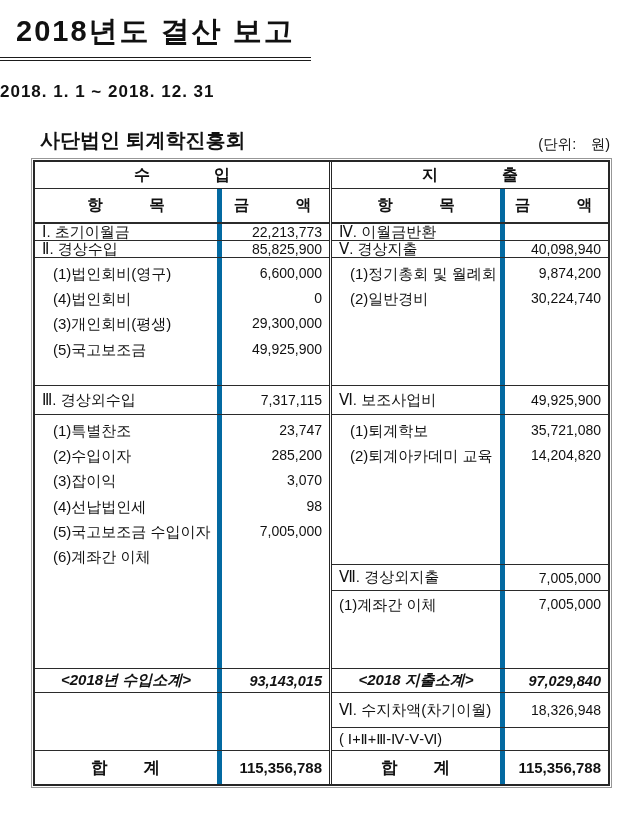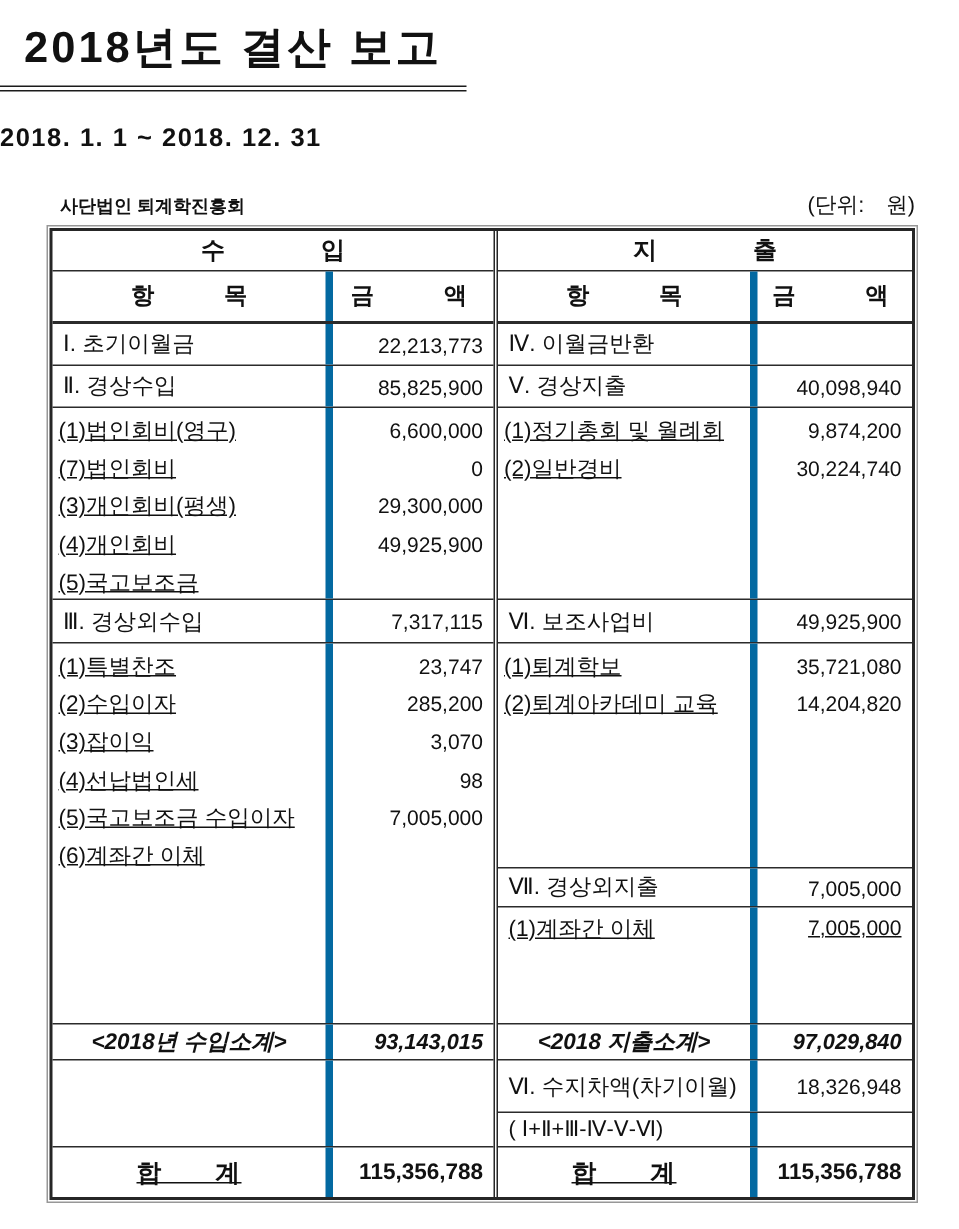--- a/index.html
+++ b/index.html
@@ -21,44 +21,44 @@
     padding:0 16px 5px 16px;
   }
   .period{
     margin-top:21px;
     font-size:17px;font-weight:600;letter-spacing:1px;
   }
   .org-line{
     display:flex;justify-content:space-between;align-items:flex-end;
     margin:25px 0 6px 40px;width:570px;
   }
-  .org{font-size:12px;font-weight:bold;}
+  .org{font-size:20px;font-weight:bold;}
   .unit{font-size:14.5px;}
 
   
   .fin-table{
     display:flex;
     margin-left:33px;width:577px;
     border:2px solid #262626;
     outline:1px solid #979797;outline-offset:1px;
     background:#fff;
   }
   .half{display:flex;flex-direction:column;}
   .half.left{width:294px;}
   .half.right{width:279px;border-left:3px double #262626;}
 
   .trow{display:flex;border-bottom:1px solid #2b2b2b;}
   .trow.chdr{border-bottom-width:2px;}
   .trow.nob{border-bottom:none;}
 
   
-  .rh-a{height:27px;} .rh-b{height:35px;} .rh-c{height:28px;}
+  .rh-a{height:27px;} .rh-b{height:35px;} .rh-c{height:17px;}
   .rh-d{height:128px;} .rh-e{height:29px;} .rh-f{height:254px;}
   .rh-g{height:24px;} .rh-h{height:58px;} .rh-i{height:33px;}
-  .rh-j{height:150px;} .rh-k{height:26px;} .rh-l{height:78px;text-decoration:underline;}
+  .rh-j{height:150px;} .rh-k{height:26px;} .rh-l{height:78px;}
   .rh-m{height:23px;}
 
   .gcell{
     flex:1;display:flex;align-items:center;justify-content:center;
     font-size:16px;font-weight:bold;
   }
   .ci{
     flex:0 0 182px;display:flex;align-items:center;
     padding-left:7px;font-size:15px;white-space:nowrap;overflow:hidden;
   }
@@ -66,29 +66,29 @@
   .ca{
     flex:1;display:flex;align-items:center;justify-content:flex-end;
     padding-right:7px;border-left:5px solid #0369a1;
     font-size:14px;white-space:nowrap;overflow:hidden;
   }
   .chdr .ci{justify-content:center;padding-left:0;font-size:15.5px;font-weight:bold;}
   .chdr .ca{justify-content:center;padding-right:6px;font-size:15.5px;font-weight:bold;}
 
   
   .block .ci,.block .ca{display:block;padding-top:3px;}
-  .block .ci{padding-left:4px;text-decoration:underline;}
+  .block .ci{padding-left:18px;}
   .block .ca{text-align:right;}
   .line{line-height:25.2px;font-size:15px;}
   .block .ca .line{font-size:14px;}
 
   
   .sub .ci{justify-content:center;padding-left:0;font-weight:bold;font-style:italic;font-size:15px;}
   .sub .ca{font-weight:bold;font-style:italic;font-size:14.5px;}
-  .tot .ci{justify-content:center;padding-left:0;font-weight:bold;font-size:16.5px;letter-spacing:1px;text-decoration:underline;}
+  .tot .ci{justify-content:center;padding-left:0;font-weight:bold;font-size:16.5px;letter-spacing:1px;}
   .tot .ca{font-weight:bold;font-size:15px;}
   .ta .ci,.ta .ca{align-items:flex-start;padding-top:5px;}
   .fml .ci{font-size:14.5px;}
 </style>
 </head>
 <body>
 
 <div class="page">
 
   <div class="hdr-block">
@@ -120,23 +120,22 @@
       </div>
 
       <div class="trow rh-c">
         <div class="ci">Ⅱ. 경상수입</div>
         <div class="ca">85,825,900</div>
       </div>
 
       <div class="trow block rh-d">
         <div class="ci">
           <div class="line">(1)법인회비(영구)</div>
-          <div class="line">(7)법인회비</div>
+          <div class="line">(4)법인회비</div>
           <div class="line">(3)개인회비(평생)</div>
-          <div class="line">(4)개인회비</div>
           <div class="line">(5)국고보조금</div>
         </div>
         <div class="ca">
           <div class="line"></div>
           <div class="line">6,600,000</div>
           <div class="line">0</div>
           <div class="line">29,300,000</div>
           <div class="line">49,925,900</div>
         </div>
       </div>

